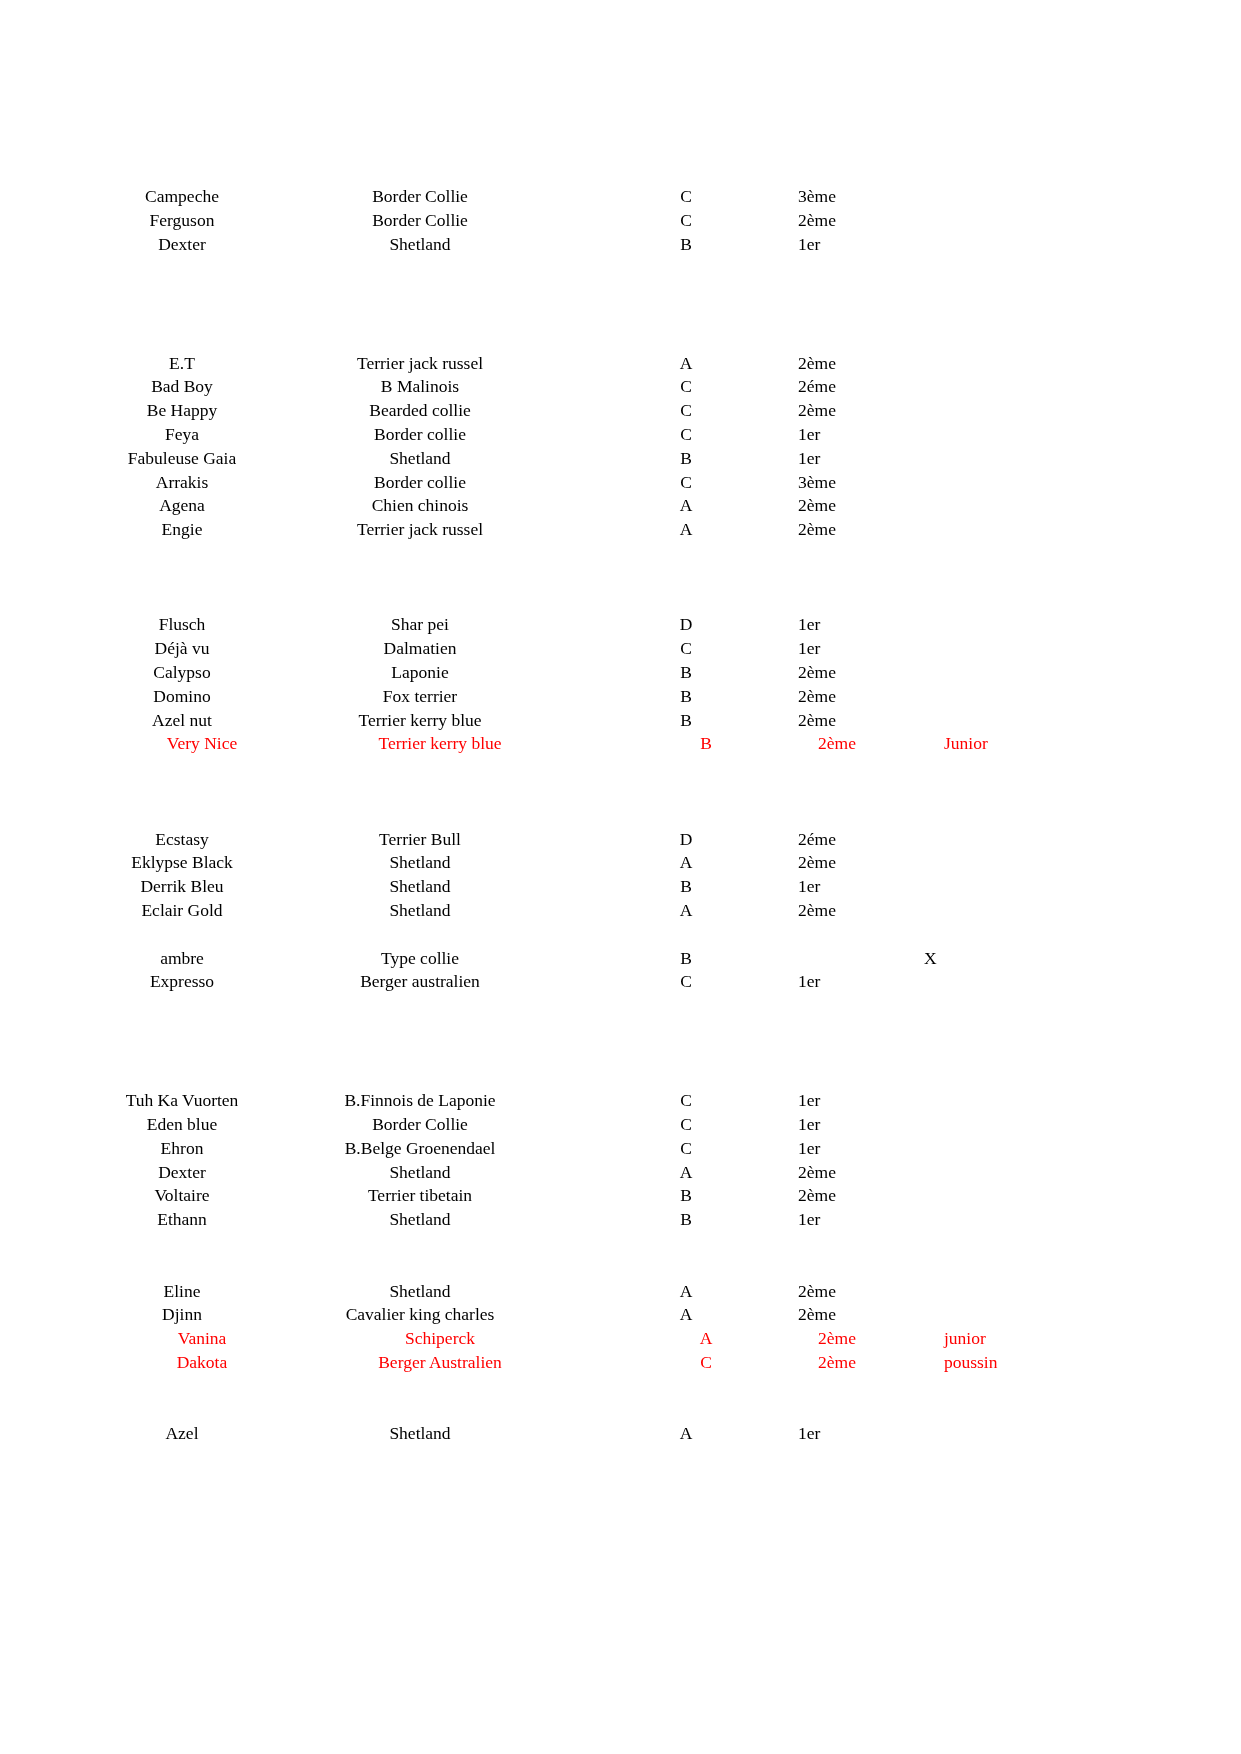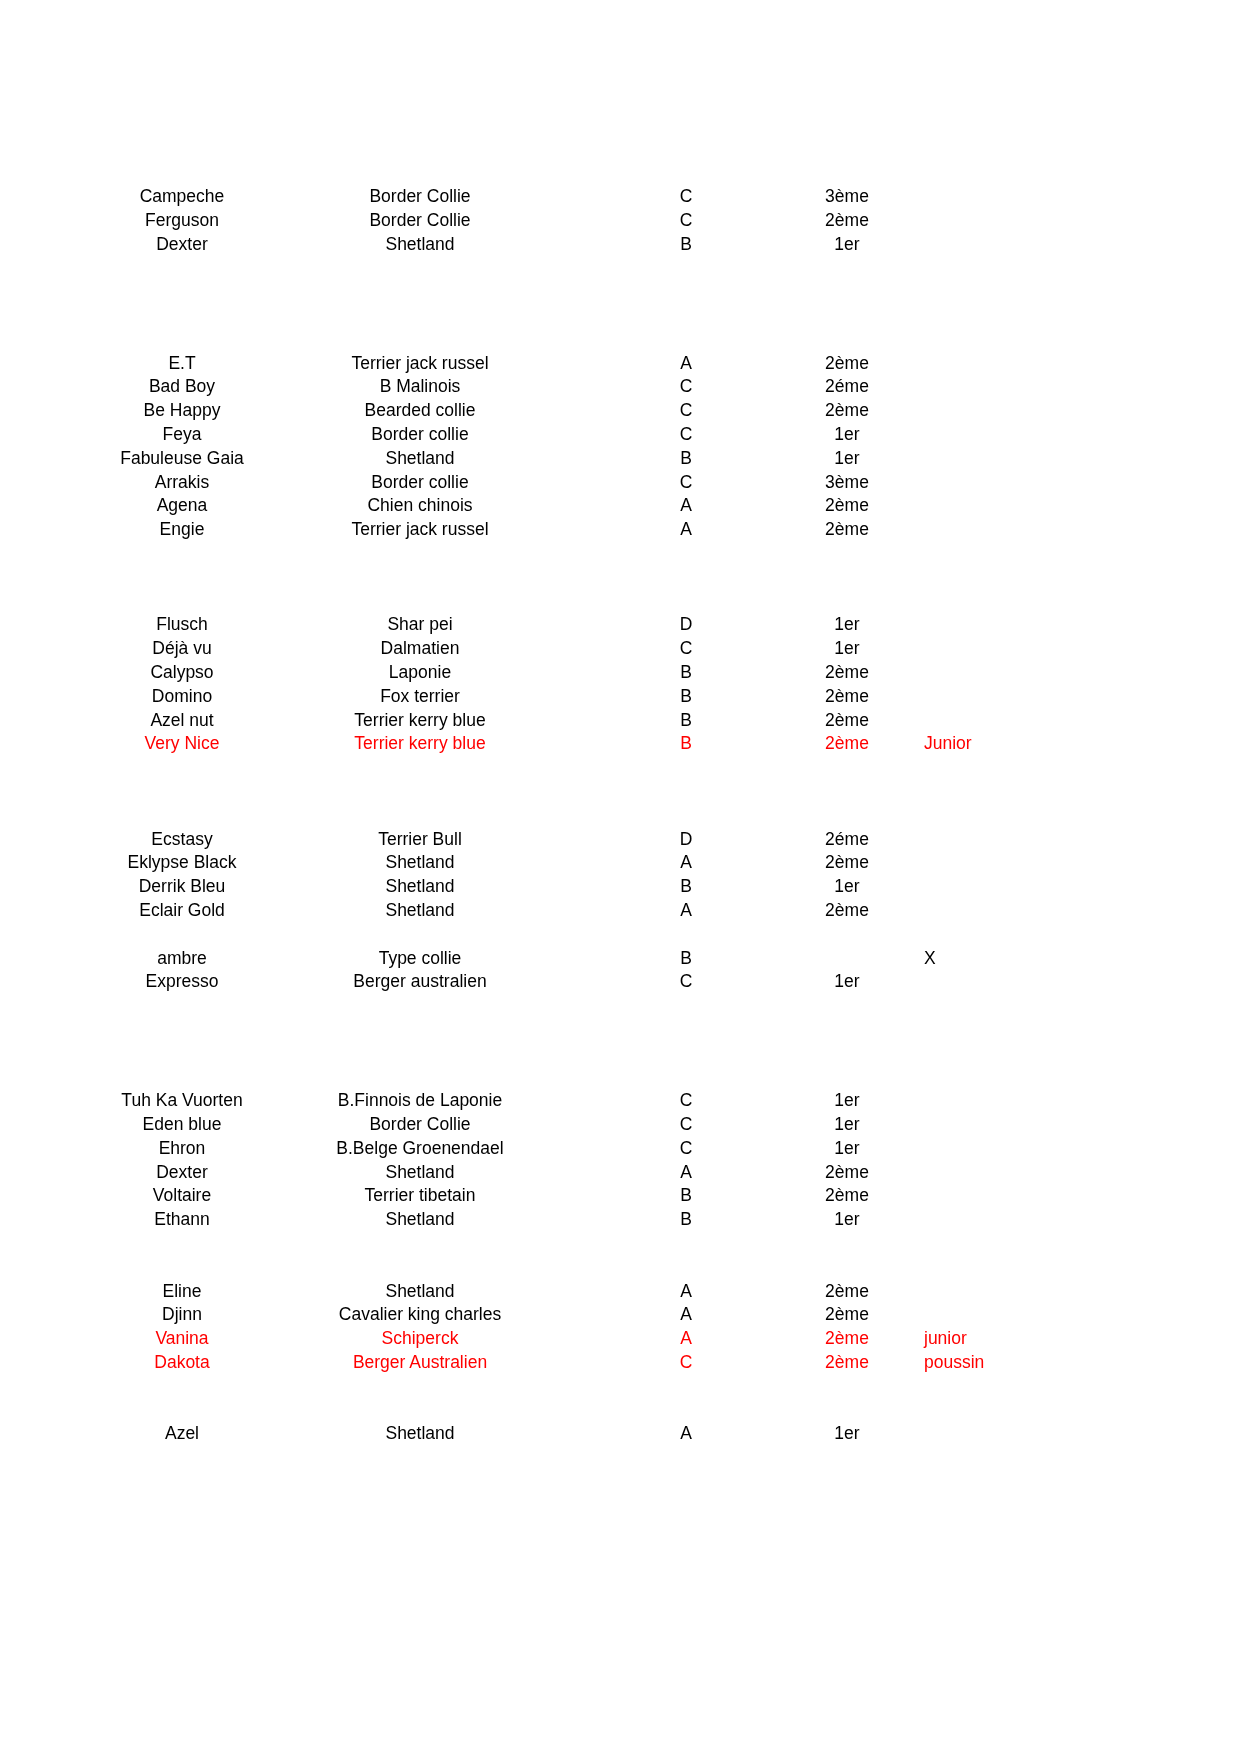--- a/index.html
+++ b/index.html
@@ -17,20 +17,21 @@
     overflow: hidden;
   }
   .sheet {
     position: absolute;
     top: 0;
     left: 0;
     width: 1241px;
     height: 1754px;
     box-sizing: border-box;
     padding: 168px 0 0 0;
+    font-family: Liberation Serif, serif;
   }
   .block {
     display: block;
   }
   .row {
     display: flex;
     align-items: baseline;
     height: 23.8px;
     line-height: 23.8px;
     font-size: 17.5px;
@@ -48,29 +49,30 @@
     margin-top: 17px;
   }
   .c-class {
     width: 84px;
     margin-left: 112px;
     text-align: center;
   }
   .c-rank {
     width: 98px;
     margin-left: 70px;
-    text-align: center;
+    text-align: left;
   }
   .c-cat {
     width: 140px;
     margin-left: 28px;
     text-align: left;
   }
   .red {
     color: #ff0000;
+    padding-left: 20px;
   }
   .gap-sm { height: 23.8px; }
   .gap-md { height: 47.6px; }
   .gap-lg { height: 71.4px; }
   .gap-xl { height: 95.2px; }
 </style>
 </head>
 <body>
 
 <div class="sheet" id="sheet">

